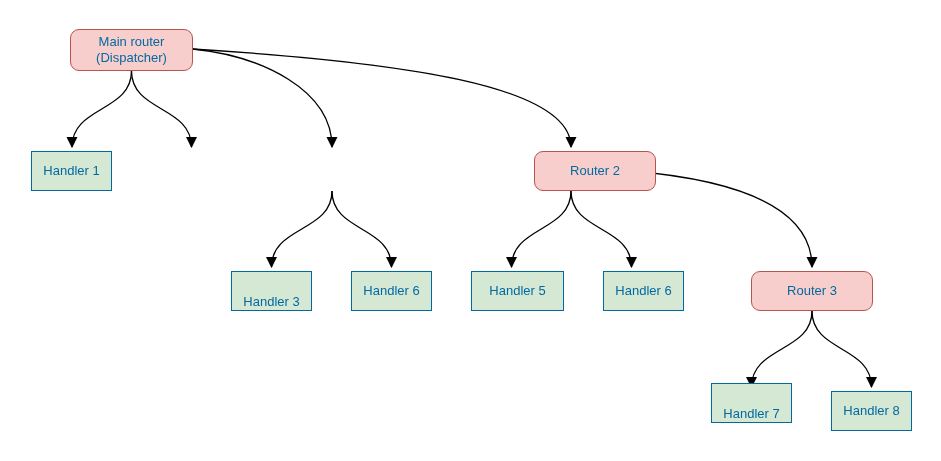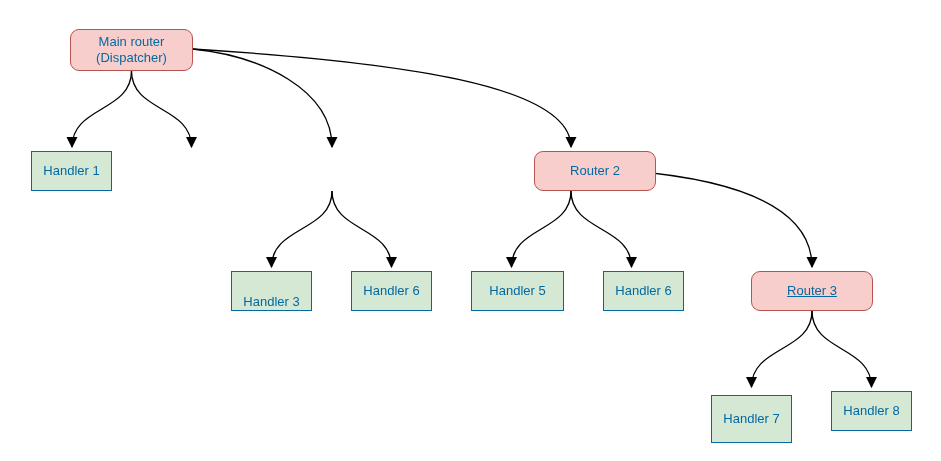--- a/index.html
+++ b/index.html
@@ -98,25 +98,25 @@
   </div>
 
   <div class="node handler" style="left:471px; top:271px; width:93px; height:40px;">
     <span>Handler 5</span>
   </div>
 
   <div class="node handler" style="left:603px; top:271px; width:81px; height:40px;text-align:right;">
     <span>Handler 6</span>
   </div>
 
-  <div class="node router" style="left:751px; top:271px; width:122px; height:40px;text-decoration:underline;">
+  <div class="node router" style="left:751px; top:271px; width:122px; height:40px;">
     <span>Router 3</span>
   </div>
 
-  <div class="node handler" style="left:711px; top:395px; width:81px; height:48px;">
+  <div class="node handler" style="left:711px; top:383px; width:81px; height:40px;align-items:flex-end;">
     <span>Handler 7</span>
   </div>
 
   <div class="node handler" style="left:831px; top:391px; width:81px; height:40px;">
     <span>Handler 8</span>
   </div>
 
 </div>
 
 </body></html>

